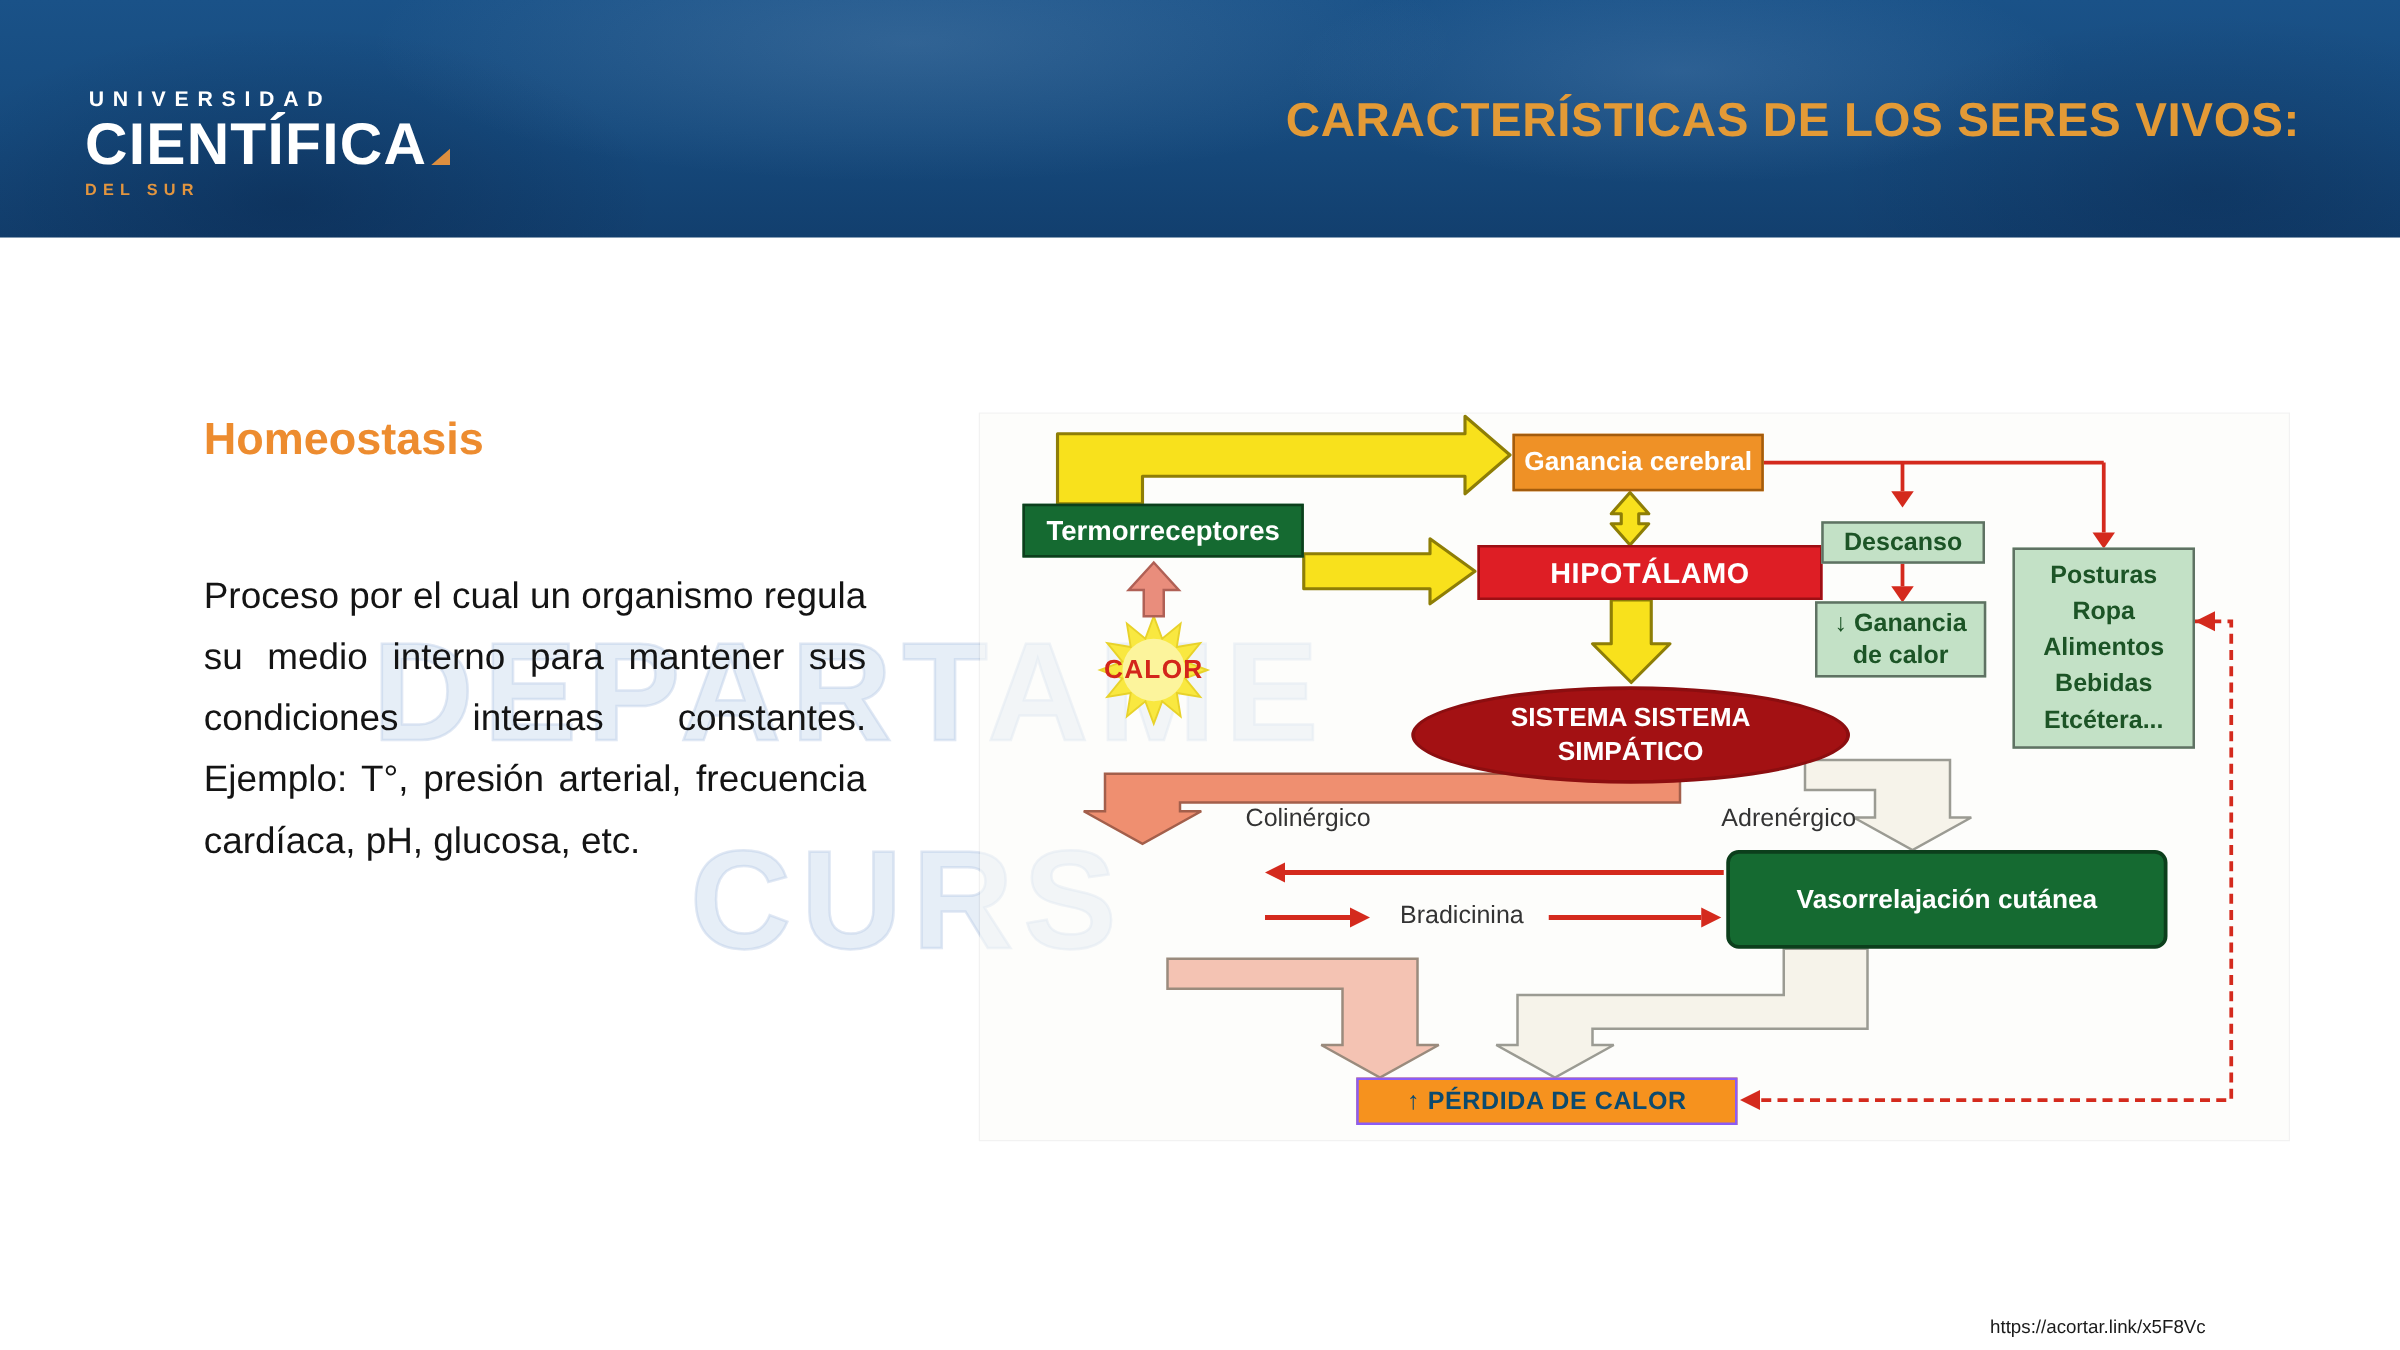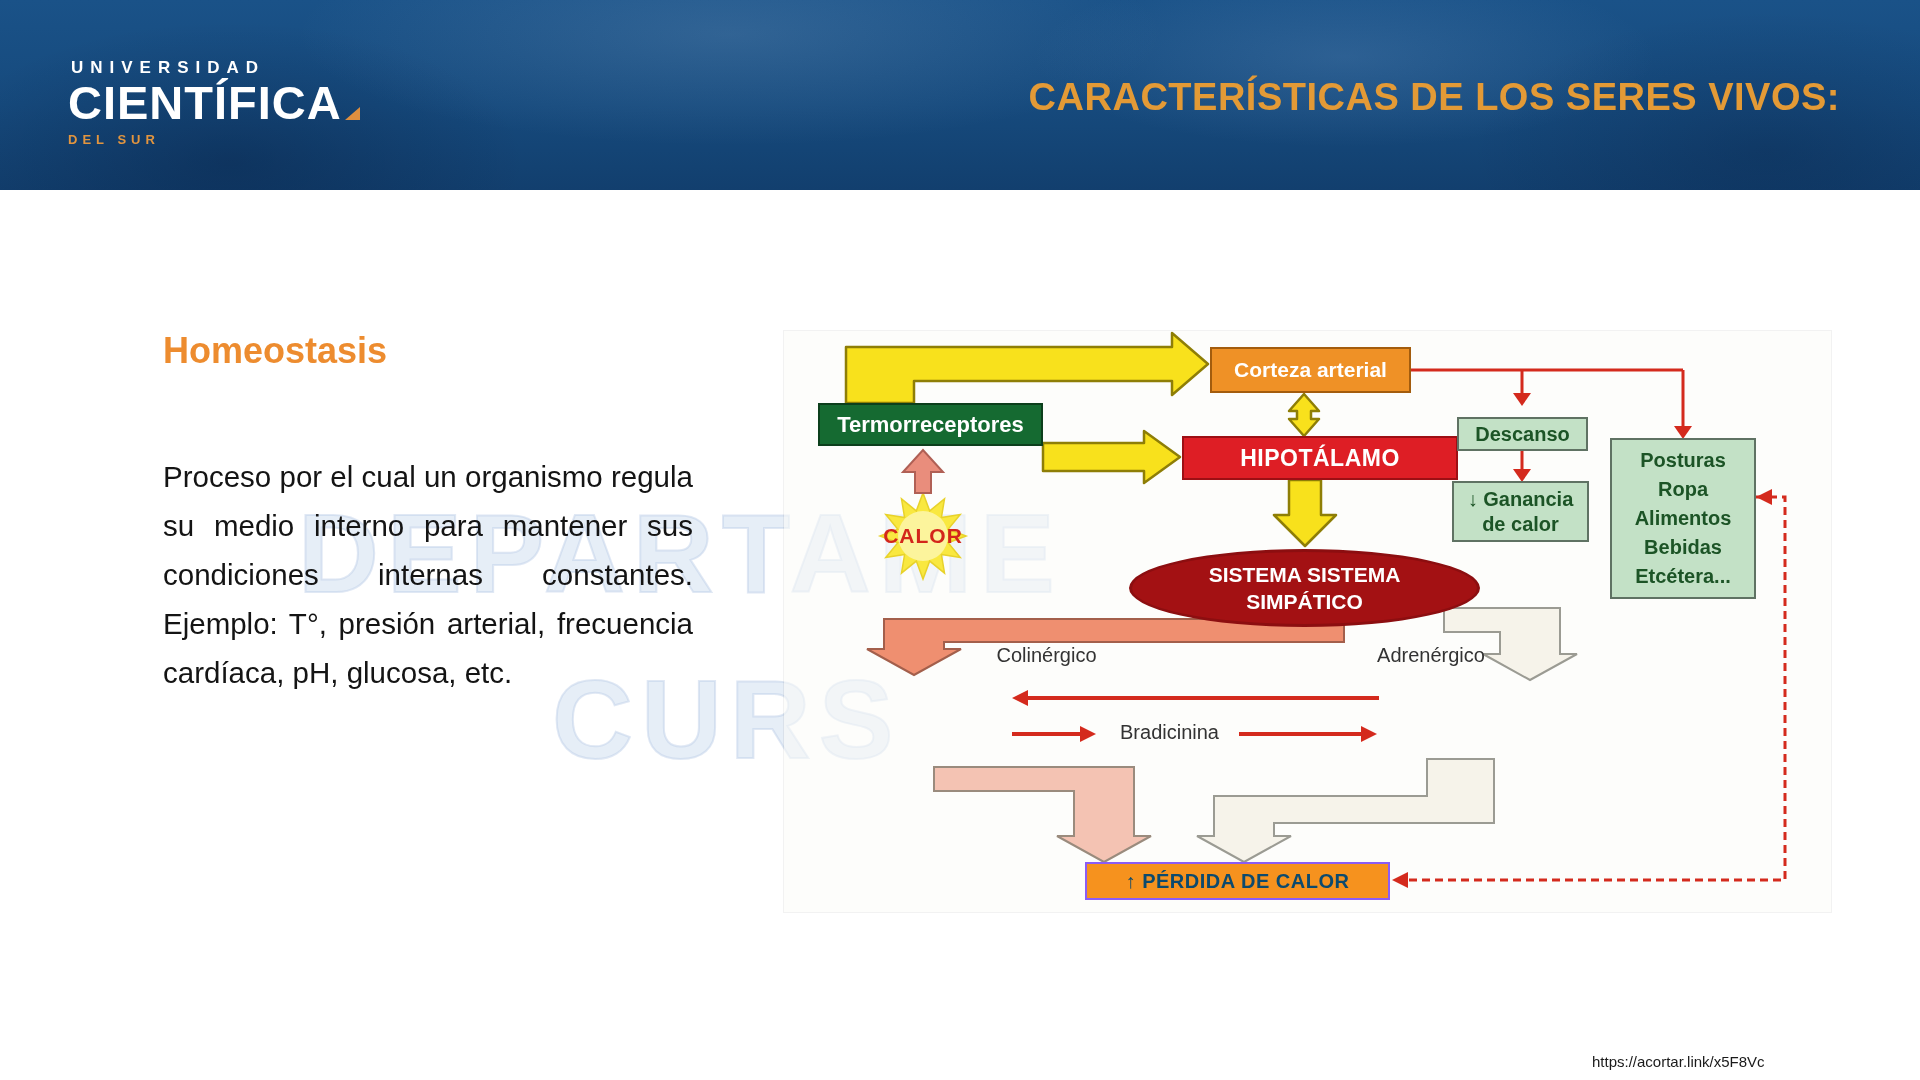--- a/index.html
+++ b/index.html
@@ -12,21 +12,21 @@
   .header {
     position:absolute; left:0; top:0; width:1920px; height:190px;
     background:
       radial-gradient(700px 180px at 38% 18%, rgba(160,190,220,0.18), rgba(0,0,0,0) 62%),
       radial-gradient(520px 150px at 70% 30%, rgba(130,170,215,0.20), rgba(0,0,0,0) 60%),
       radial-gradient(420px 200px at 12% 85%, rgba(0,15,45,0.28), rgba(0,0,0,0) 70%),
       radial-gradient(420px 200px at 92% 80%, rgba(0,15,45,0.22), rgba(0,0,0,0) 70%),
       linear-gradient(180deg, #1a5288 0%, #164a7d 55%, #123f6e 100%);
   }
   .logo { position:absolute; left:68px; top:58px; width:292px; color:#ffffff; }
-  .logo-univ { font-size:17px; letter-spacing:7px; font-weight:700; margin-left:3px; }
+  .logo-univ { font-size:17px; letter-spacing:7px; font-weight:700; margin-left:3px;margin-top:12px; }
   .logo-cient { position:relative; font-size:47px; font-weight:700; letter-spacing:1px; line-height:1.08; }
   .logo-accent {
     position:absolute; right:0px; bottom:9px; width:0; height:0;
     border-left:15px solid transparent; border-bottom:13px solid #DE8F3F;
   }
   .logo-delsur { color:#E2953F; font-size:13px; letter-spacing:5px; font-weight:700; margin-top:3px; }
   .header-title {
     position:absolute; top:76px; right:80px;
     font-size:38px; font-weight:600; color:#E39A36; letter-spacing:0.5px;
   }
@@ -145,32 +145,33 @@
       </g>
 
       <path d="M972,166 L1001,166 L1001,549 L624,549" stroke="#D42A1D" stroke-width="3" fill="none" stroke-dasharray="8 5"></path>
       <g fill="#D42A1D" stroke="none">
         <polygon points="988,158 988,174 972,166"></polygon>
         <polygon points="624,541 624,557 608,549"></polygon>
       </g>
     </svg>
 
     <div class="dbox" id="b-termo">Termorreceptores</div>
-    <div class="dbox" id="b-corteza">Corteza arterial</div>
+    <div class="dbox" id="b-corteza">Ganancia cerebral</div>
     <div class="dbox" id="b-hipo">HIPOTÁLAMO</div>
     <div class="dbox" id="b-descanso">Descanso</div>
     <div class="dbox" id="b-ganancia">↓ Ganancia
 de calor</div>
     <div class="dbox" id="b-posturas">Posturas
 Ropa
 Alimentos
 Bebidas
 Etcétera...</div>
     <div class="dbox" id="b-snc">SISTEMA SISTEMA
 SIMPÁTICO</div>
+    <div class="dbox" id="b-vaso">Vasorrelajación cutánea</div>
     <div class="dbox" id="b-perdida">↑ PÉRDIDA DE CALOR</div>
 
     <div class="dlabel" id="l-calor">CALOR</div>
     <div class="dlabel" id="l-colin">Colinérgico</div>
     <div class="dlabel" id="l-adren">Adrenérgico</div>
     <div class="dlabel" id="l-bradi">Bradicinina</div>
   </div>
 
   <div class="footer-link">https://acortar.link/x5F8Vc</div>
 

